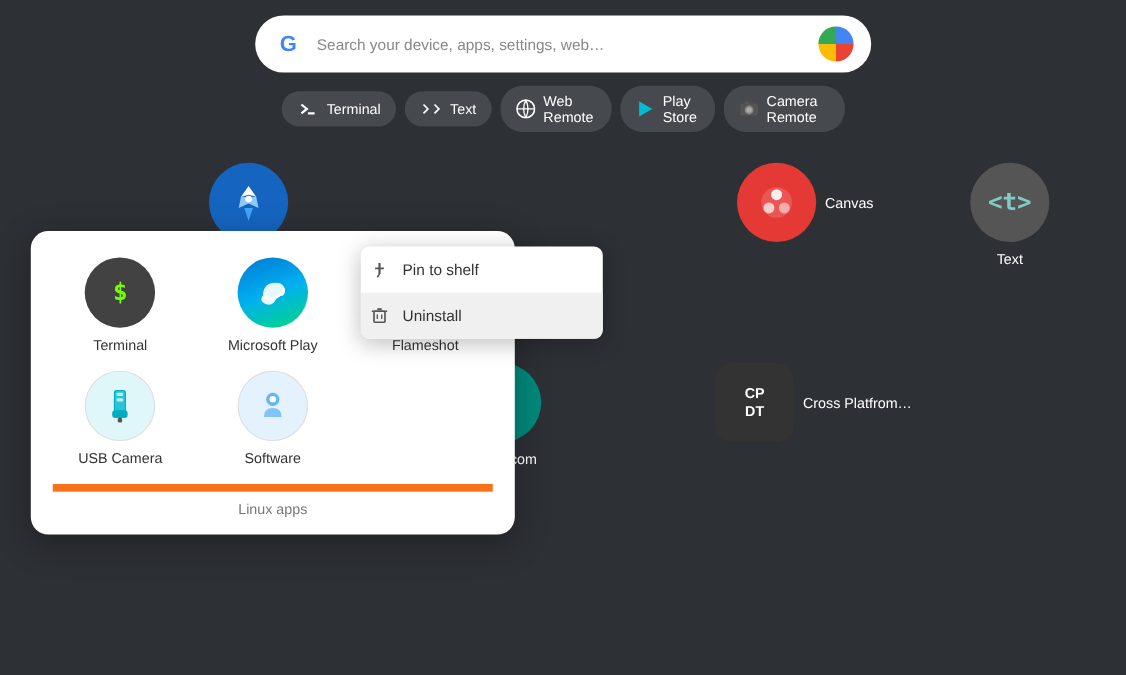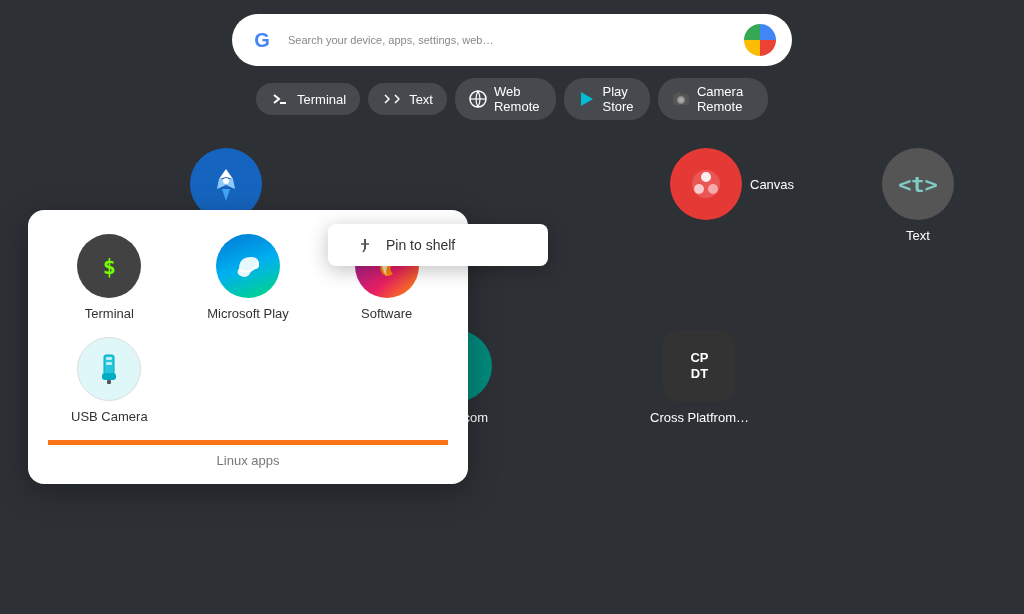--- a/index.html
+++ b/index.html
@@ -37,21 +37,21 @@
       align-items: center;
       justify-content: center;
       font-size: 20px;
       font-weight: 700;
       color: #4285f4;
       font-family: Arial, sans-serif;
     }
 
     .search-input-text {
       flex: 1;
-      font-size: 11px;
+      font-size: 14px;
       color: #888;
     }
 
     .google-dots {
       width: 32px;
       height: 32px;
       border-radius: 50%;
       background: conic-gradient(#4285f4 0deg 90deg, #ea4335 90deg 180deg, #fbbc05 180deg 270deg, #34a853 270deg 360deg);
       flex-shrink: 0;
     }
@@ -151,21 +151,21 @@
       font-size: 13px;
       color: #333;
       text-align: center;
     }
 
     .linux-section-label {
       text-align: center;
       font-size: 13px;
       color: #777;
       padding-top: 8px;
-      border-top: 5px solid #f97316;
+      border-top: 7px solid #f97316;
     }
 
     
     .icon-terminal-linux {
       background: #424242;
     }
 
     
     .icon-usb {
       background: #e0f7fa;
@@ -188,21 +188,21 @@
       box-shadow: 0 4px 20px rgba(0,0,0,0.25);
       width: 220px;
       overflow: hidden;
       z-index: 10;
     }
 
     .context-menu-item {
       display: flex;
       align-items: center;
       gap: 12px;
-      padding: 12px 28px;
+      padding: 12px 8px;
       font-size: 14px;
       color: #333;
       cursor: pointer;
     }
 
     .context-menu-item.active {
       background: #f0f0f0;
     }
 
     .context-menu-icon {
@@ -317,21 +317,21 @@
 
 <div style="position:absolute; top:330px; left:420px; display:flex; flex-direction:column; align-items:center; gap:8px;">
   <div class="app-icon" style="background:#00897b;">
     <svg width="36" height="36" viewBox="0 0 36 36">
       <text x="18" y="24" text-anchor="middle" font-size="18" fill="white" font-family="serif">ا</text>
     </svg>
   </div>
   <span class="app-label">Quran.com</span>
 </div>
 
-<div style="position:absolute; top:330px; left:650px; display:flex; flex-direction:column; align-items:center; gap:8px;">
+<div style="position:absolute; top:330px; left:650px; display:flex; align-items:center; gap:8px;">
   <div class="app-icon" style="background:#333; border-radius:16px; font-size:13px; font-weight:bold; color:white; line-height:1.2; display:flex; flex-direction:column; align-items:center; justify-content:center;">
     <span>CP</span>
       <span>DT</span>
   </div>
   <span class="app-label">Cross Platfrom…</span>
 </div>
 
 <div class="linux-panel">
   <div class="linux-grid">
 
@@ -352,44 +352,66 @@
       <span class="linux-app-label">Microsoft Play</span>
     </div>
 
     <div class="linux-app">
       <div class="linux-app-icon" style="background: linear-gradient(135deg, #7b1fa2 0%, #e91e63 60%, #ff9800 100%);">
         <svg width="36" height="36" viewBox="0 0 36 36">
           <path d="M18 6 Q24 12 22 18 Q20 22 24 26 Q18 30 14 26 Q10 22 12 16 Q14 10 18 6Z" fill="#ff9800" opacity="0.9"></path>
           <path d="M16 10 Q20 16 18 20 Q16 24 18 28 Q14 24 13 18 Q14 14 16 10Z" fill="white" opacity="0.7"></path>
         </svg>
       </div>
-      <span class="linux-app-label">Software</span>
+      <span class="linux-app-label">Flameshot</span>
     </div>
 
     <div class="linux-app">
       <div class="linux-app-icon icon-usb">
         <svg width="36" height="36" viewBox="0 0 36 36">
           <rect x="13" y="4" width="10" height="20" rx="2" fill="#26c6da" stroke="#00acc1" stroke-width="1"></rect>
           <rect x="15" y="6" width="6" height="3" rx="1" fill="white" opacity="0.7"></rect>
           <rect x="15" y="11" width="6" height="3" rx="1" fill="white" opacity="0.7"></rect>
           <rect x="11" y="22" width="14" height="7" rx="3" fill="#00acc1"></rect>
           <rect x="16" y="29" width="4" height="4" rx="1" fill="#555"></rect>
         </svg>
       </div>
       <span class="linux-app-label">USB Camera</span>
     </div>
 
+    <div class="linux-app">
+      <div class="linux-app-icon icon-software">
+        <svg width="36" height="36" viewBox="0 0 36 36">
+          <circle cx="18" cy="12" r="6" fill="#42a5f5" opacity="0.8"></circle>
+          <path d="M10 28 Q10 20 18 20 Q26 20 26 28" fill="#42a5f5" opacity="0.6"></path>
+          <circle cx="18" cy="12" r="3" fill="white"></circle>
+        </svg>
+      </div>
+      <span class="linux-app-label">Software</span>
+    </div>
   </div>
   <div class="linux-section-label">Linux apps</div>
 </div>
 
 <div class="context-menu">
   <div class="context-menu-item">
     <div class="context-menu-icon">
       <svg width="16" height="16" viewBox="0 0 16 16">
         <line x1="8" y1="2" x2="8" y2="12" stroke="#555" stroke-width="2"></line>
         <line x1="4" y1="7" x2="12" y2="7" stroke="#555" stroke-width="1.5"></line>
         <line x1="8" y1="12" x2="6" y2="15" stroke="#555" stroke-width="1.5"></line>
       </svg>
     </div>
     <span>Pin to shelf</span>
   </div>
+  <div class="context-menu-item active">
+    <div class="context-menu-icon">
+      <svg width="16" height="16" viewBox="0 0 16 16">
+        <rect x="3" y="4" width="10" height="10" rx="1" fill="none" stroke="#555" stroke-width="1.5"></rect>
+        <line x1="1" y1="4" x2="15" y2="4" stroke="#555" stroke-width="1.5"></line>
+        <line x1="6" y1="2" x2="10" y2="2" stroke="#555" stroke-width="1.5"></line>
+        <line x1="6" y1="7" x2="6" y2="11" stroke="#555" stroke-width="1.2"></line>
+        <line x1="10" y1="7" x2="10" y2="11" stroke="#555" stroke-width="1.2"></line>
+      </svg>
+    </div>
+    <span>Uninstall</span>
+  </div>
 </div>
 
 </body></html>

